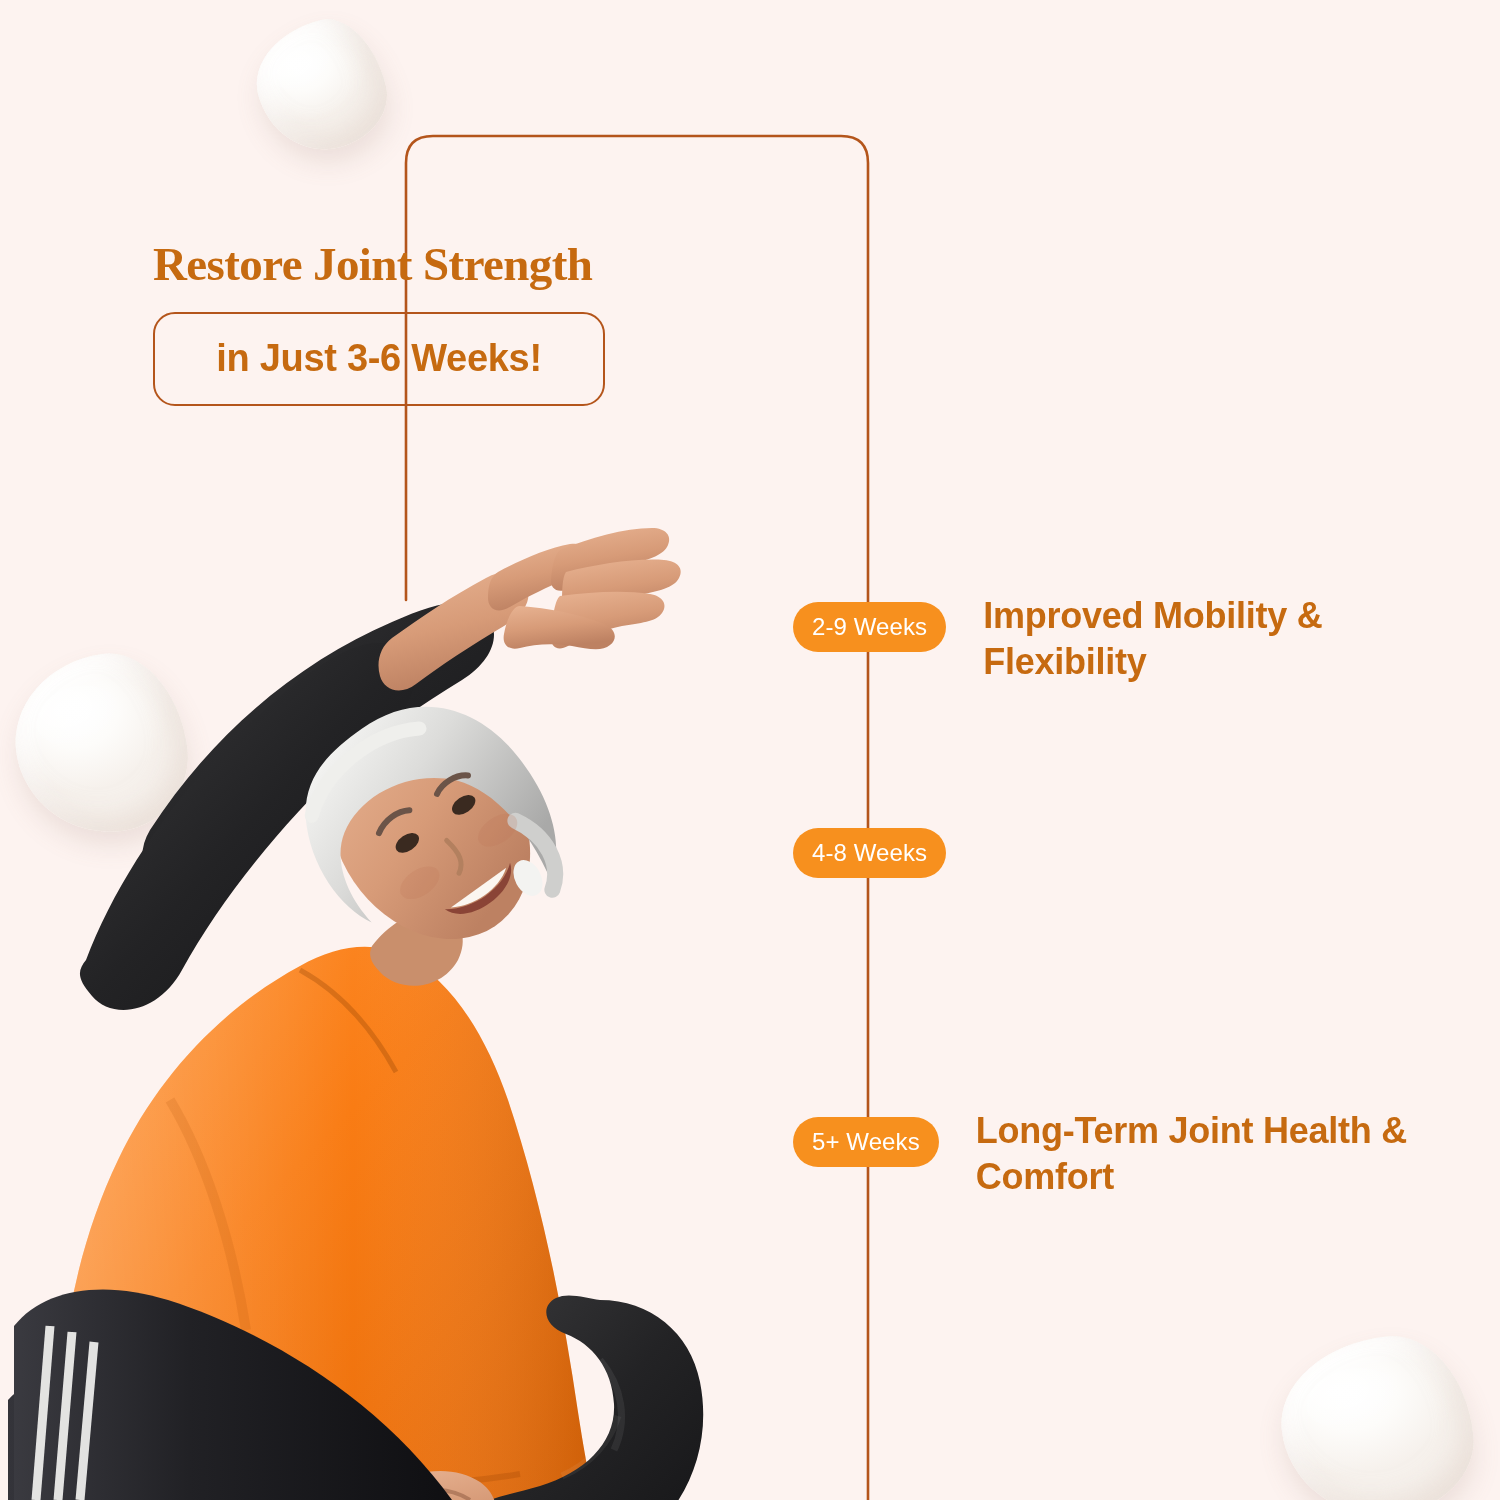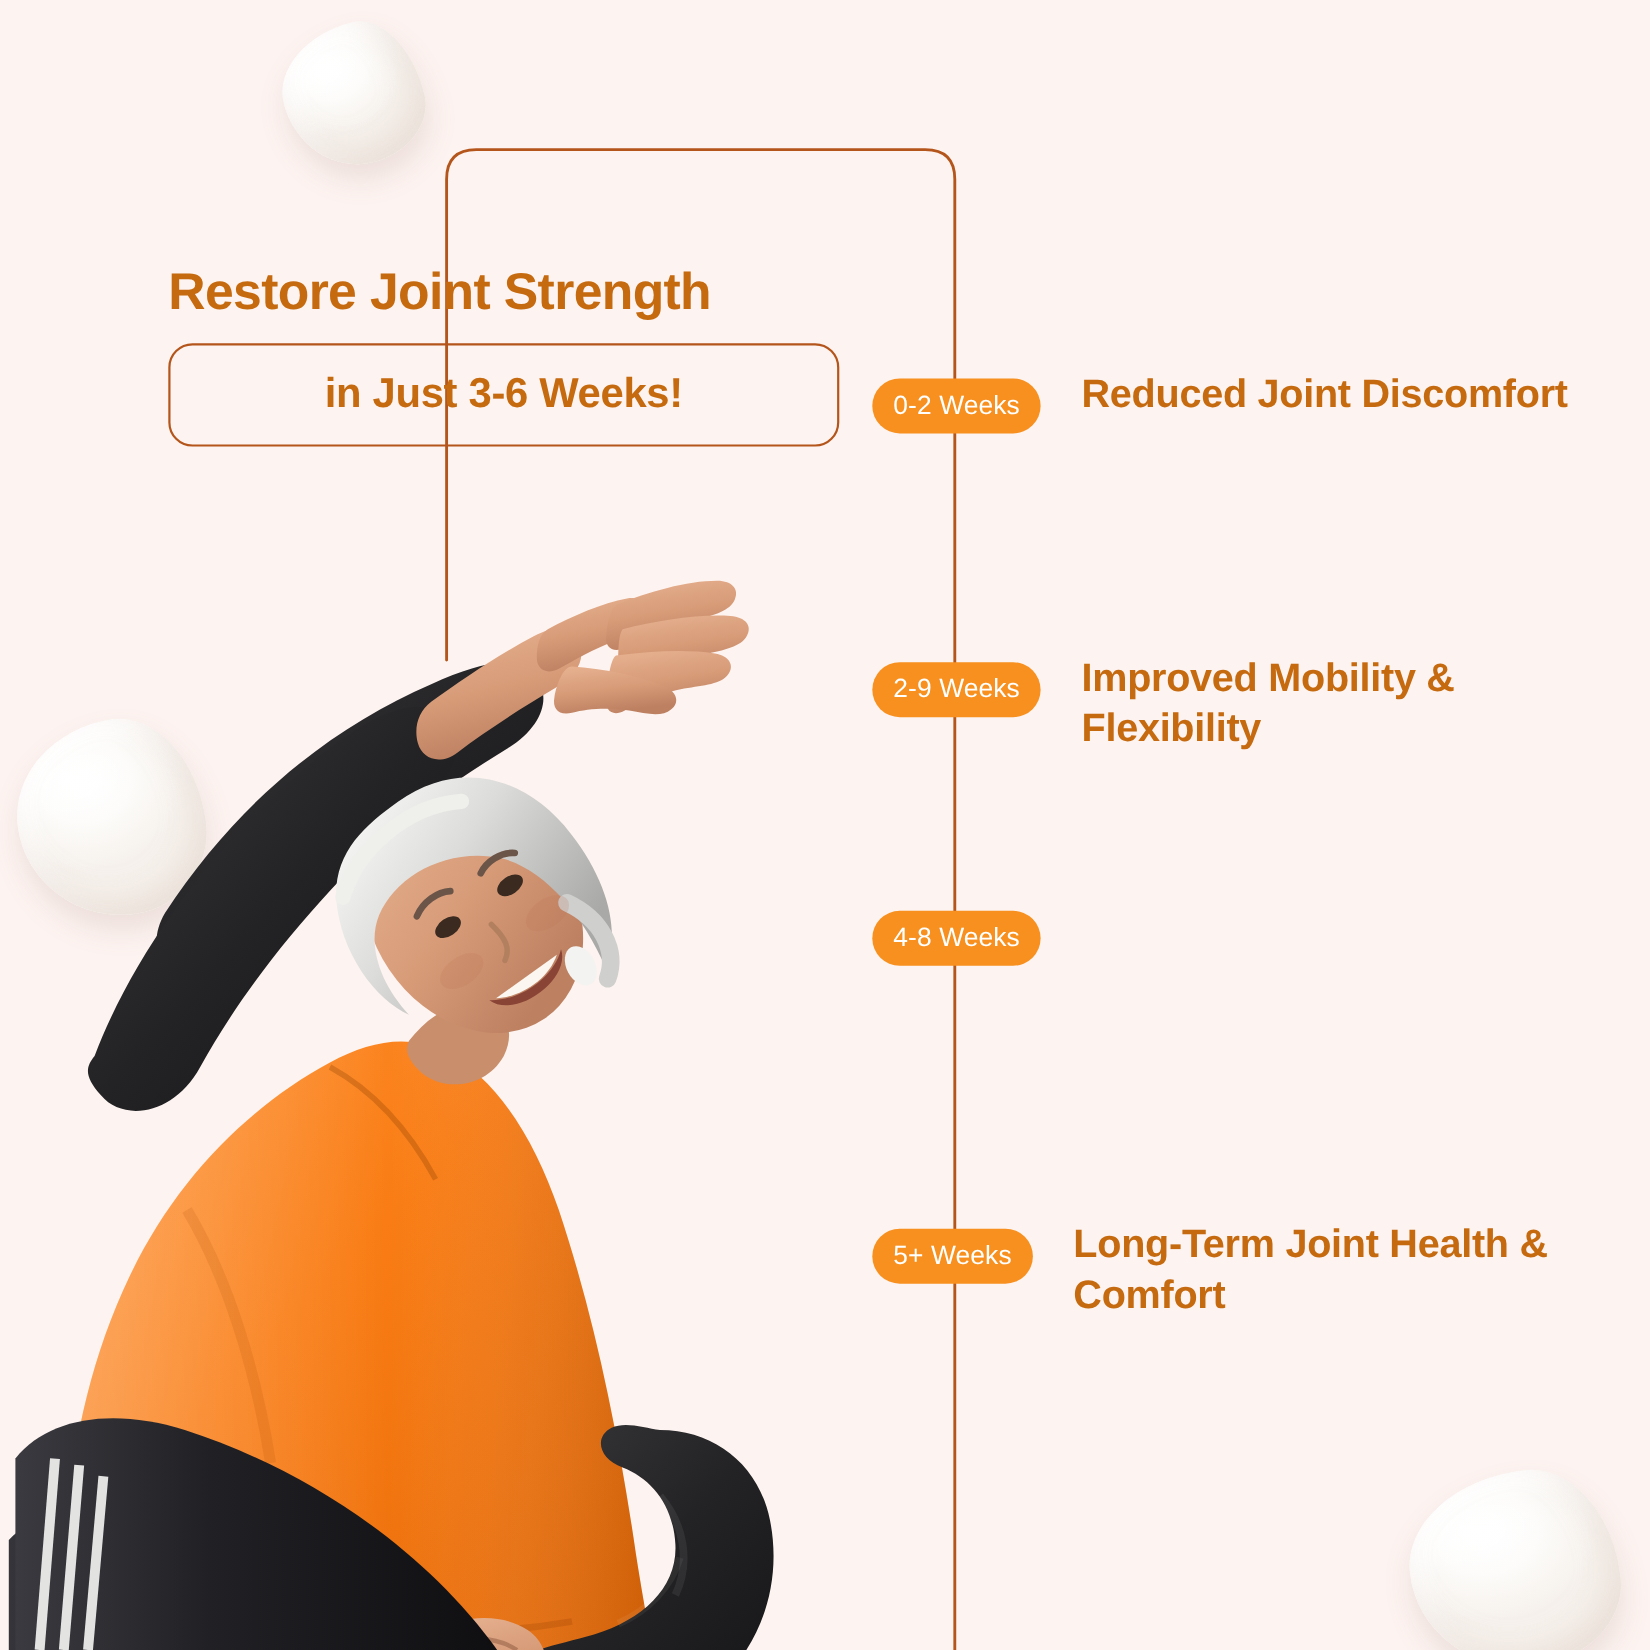--- a/index.html
+++ b/index.html
@@ -81,24 +81,25 @@
     z-index: 6;
   }
   #headline {
     margin: 0;
     font-size: 47px;
     font-weight: 700;
     letter-spacing: -0.6px;
     color: #C66A10;
     line-height: 1.06;
     white-space: nowrap;
+    font-family: Liberation Serif, serif;
   }
   #subtitle-box {
     margin-top: 22px;
-    width: 610px;
+    width: 452px;
     height: 94px;
     box-sizing: border-box;
     border: 2px solid #B4551B;
     border-radius: 22px;
     display: flex;
     align-items: center;
     justify-content: center;
     background: transparent;
   }
   #subtitle-text {
@@ -350,24 +351,20 @@
     <path d="M 94 112 L 80 270" stroke="#F2F2F0" stroke-width="9" fill="none" opacity="0.92"></path>
   </svg>
 
   <div id="headline-block">
     <h1 id="headline">Restore Joint Strength</h1>
     <div id="subtitle-box">
       <span id="subtitle-text">in Just 3-6 Weeks!</span>
     </div>
   </div>
 
-  <div class="timeline-item" id="item-0">
-    <div class="badge">0-2 Weeks</div>
-    <div class="item-text">Reduced Joint Discomfort</div>
-  </div>
 
   <div class="timeline-item" id="item-1">
     <div class="badge">2-9 Weeks</div>
     <div class="item-text">Improved Mobility &amp; Flexibility</div>
   </div>
 
   <div class="timeline-item" id="item-2">
     <div class="badge">4-8 Weeks</div>
   </div>
 

